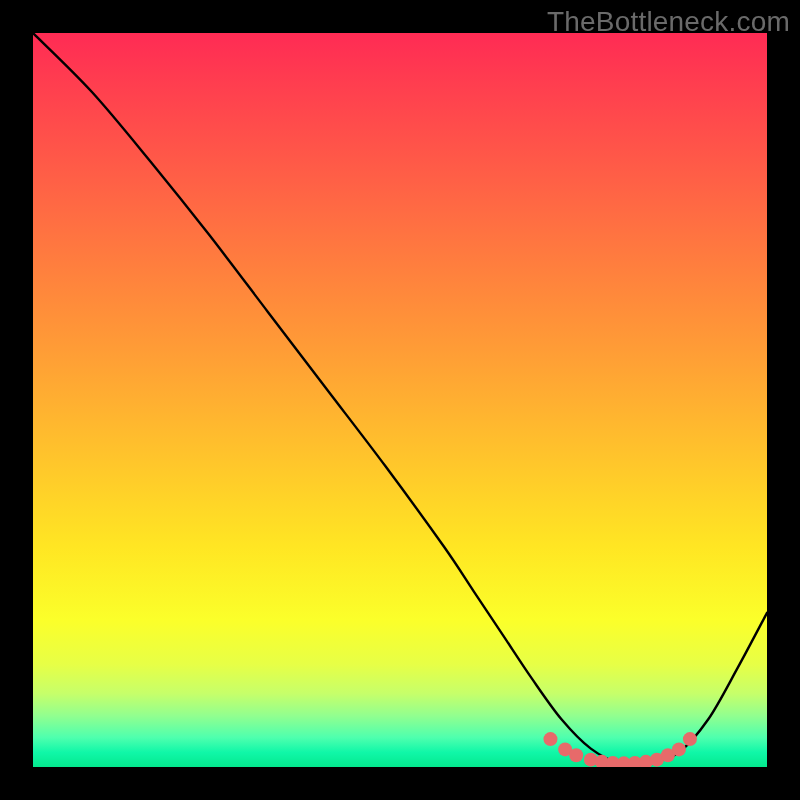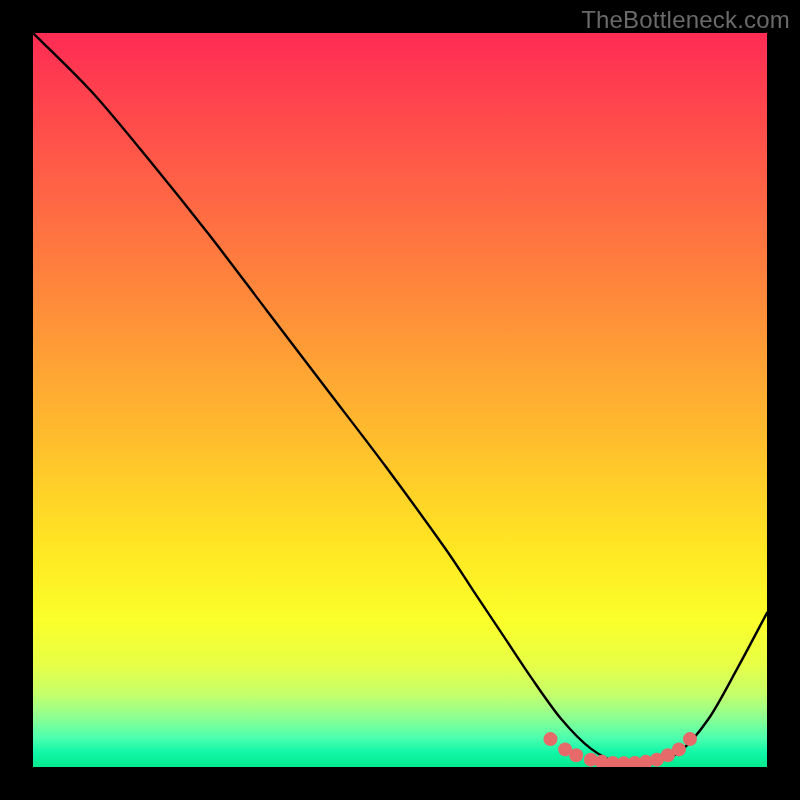--- a/index.html
+++ b/index.html
@@ -9,21 +9,21 @@
     background: #000;
     position: relative;
     font-family: Arial, sans-serif;
     overflow: hidden;
   }
   .watermark {
     position: absolute;
     top: 6px;
     right: 10px;
     color: #6a6a6a;
-    font-size: 24px;
+    font-size: 28px;
     font-weight: 500;
     z-index: 10;
     letter-spacing: 0.2px;
   }
   .plot-area {
     position: absolute;
     top: 33px;
     left: 33px;
     width: 734px;
     height: 734px;

